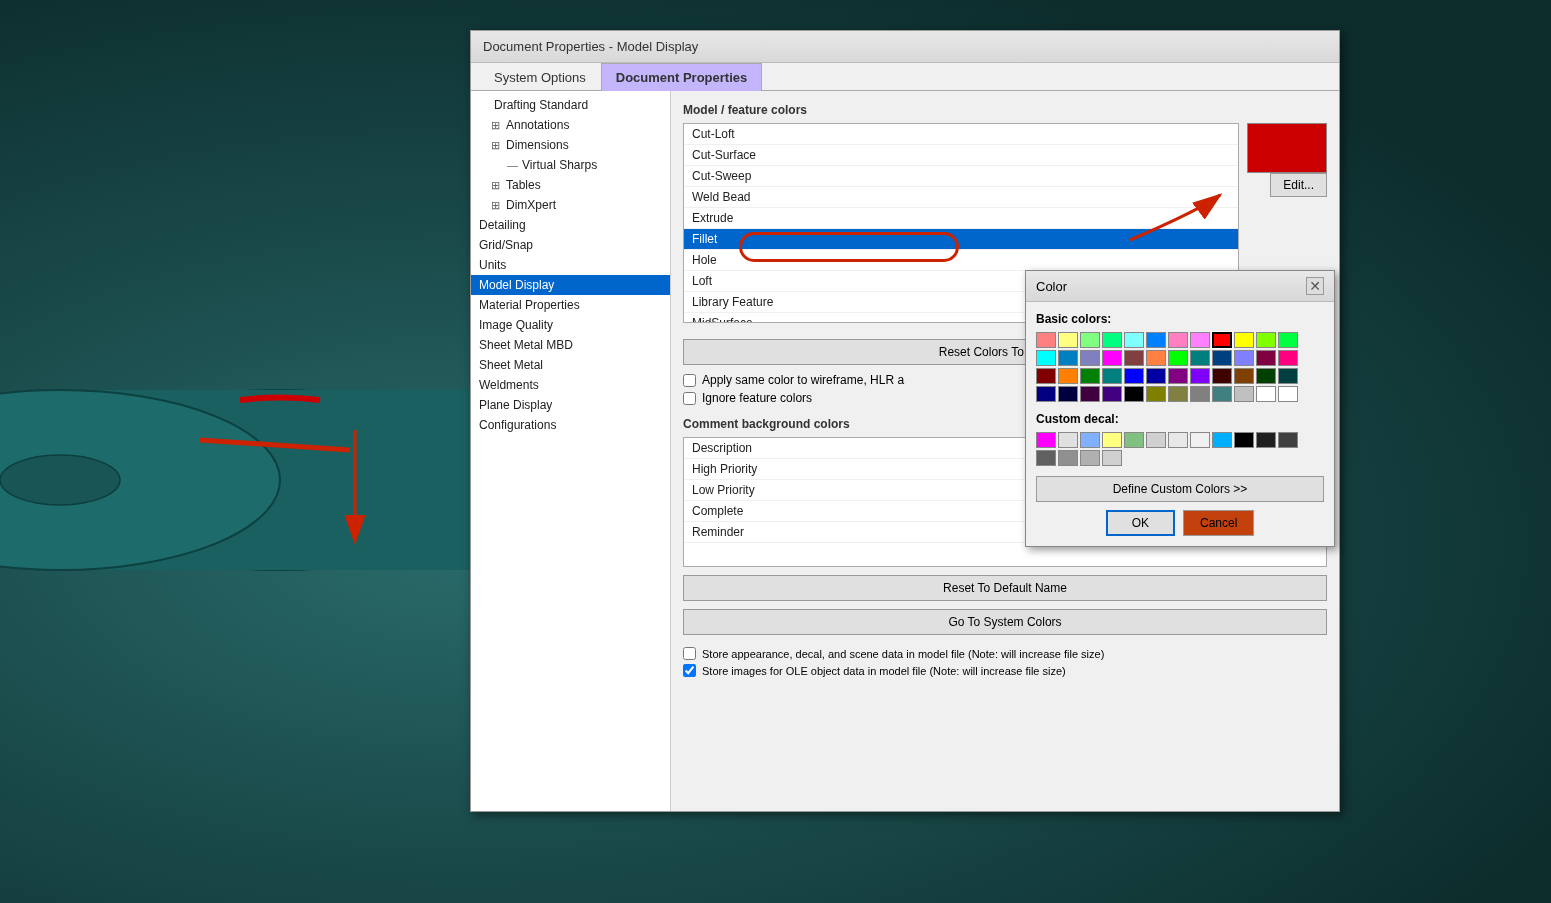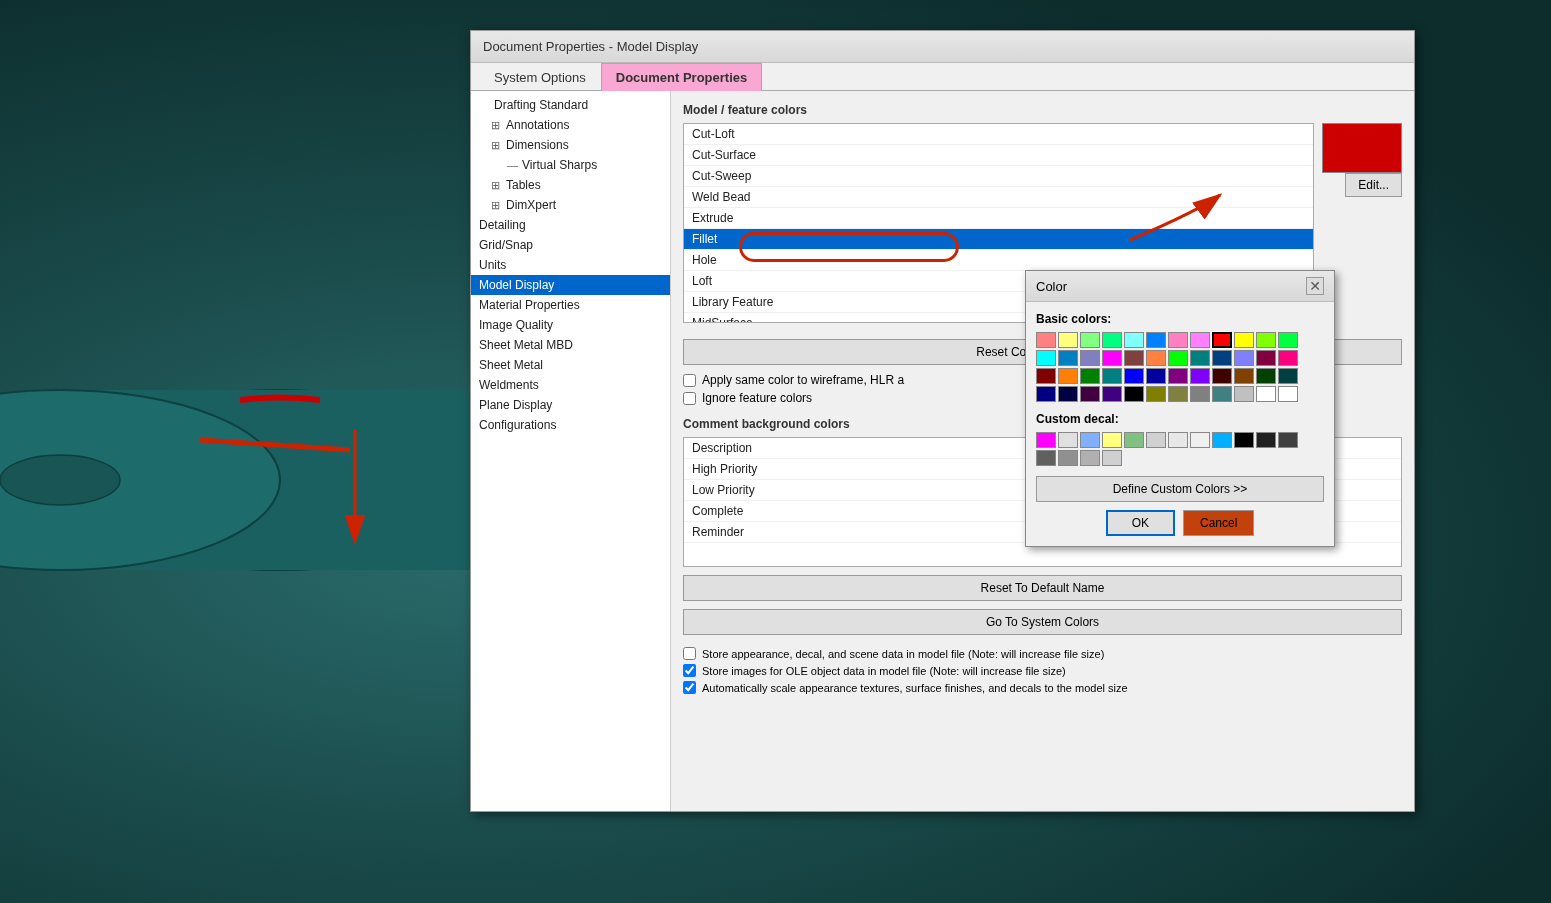--- a/index.html
+++ b/index.html
@@ -20,21 +20,21 @@
       width: 1551px;
       height: 903px;
       background: radial-gradient(ellipse at 30% 60%, #2a6b6b 0%, #1a4a4a 40%, #0d2d2d 80%);
     }
 
     
     .main-dialog {
       position: absolute;
       left: 470px;
       top: 30px;
-      width: 945px;
+      width: 870px;
       background: #f0f0f0;
       border: 1px solid #999;
       box-shadow: 3px 3px 10px rgba(0,0,0,0.5);
     }
 
     .dialog-titlebar {
       background: linear-gradient(to bottom, #e8e8e8, #d8d8d8);
       padding: 8px 12px;
       border-bottom: 1px solid #bbb;
       font-size: 13px;
@@ -52,21 +52,21 @@
       padding: 6px 14px;
       cursor: pointer;
       border: 1px solid transparent;
       border-bottom: none;
       margin-bottom: -1px;
       font-size: 13px;
       color: #333;
     }
 
     .tab.active {
-      background: #f9a8d4;
+      background: #c4b5fd;
       border-color: #aaa;
       border-bottom-color: #f0f0f0;
       font-weight: bold;
     }
 
     .dialog-body {
       display: flex;
       height: 720px;
     }
 
@@ -489,24 +489,20 @@
       </div>
 
       <div class="bottom-checkboxes">
         <div class="checkbox-row">
           <input type="checkbox" style="">
           <label>Store appearance, decal, and scene data in model file (Note: will increase file size)</label>
         </div>
         <div class="checkbox-row">
           <input type="checkbox" checked="" style="">
           <label>Store images for OLE object data in model file (Note: will increase file size)</label>
-        </div>
-        <div class="checkbox-row">
-          <input type="checkbox" checked="" style="">
-          <label>Automatically scale appearance textures, surface finishes, and decals to the model size</label>
         </div>
       </div>
     </div>
   </div>
 </div>
 
 <div class="fillet-circle"></div>
 
 <div class="color-dialog">
   <div class="color-dialog-title">

